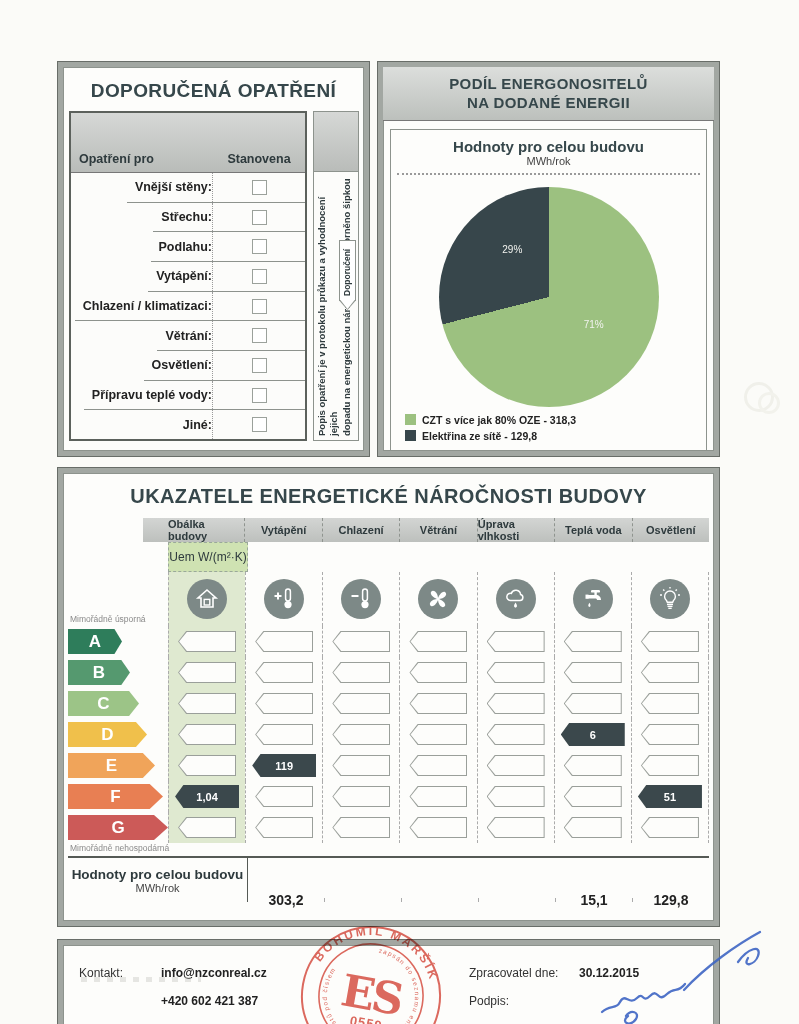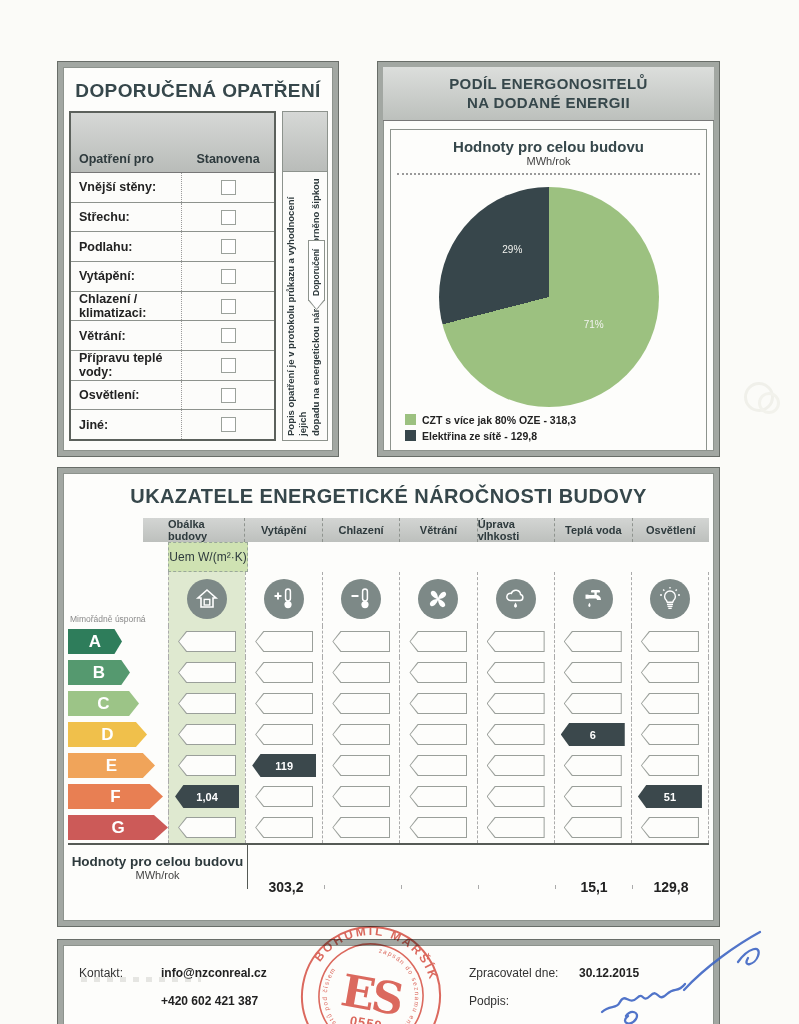--- a/index.html
+++ b/index.html
@@ -11,21 +11,21 @@
   
   .box { position:absolute; background:#fdfdfb;
          border:5px solid #a2a7a2; outline:1px solid #686d68;
          box-shadow: inset 0 0 0 1px #8d938d; }
 
   
   .panel-title { text-align:center; font-weight:bold; color:#36474b;
                  letter-spacing:.4px; }
 
   
-  #measures-box { left:58px; top:62px; width:280px; height:394px; }
+  #measures-box { left:58px; top:62px; width:311px; height:394px; }
   #measures-box .panel-title { font-size:19px; padding:13px 0 9px; }
   .measures-body { display:flex; margin:0 5px 5px 6px; height:330px; }
   .m-table { flex:1; border:2px solid #5c615c; background:#fcfcfa; display:flex; flex-direction:column; }
   .m-header { height:60px; background:linear-gradient(#d6d8d6,#b9bcb9);
               border-bottom:1px solid #777; display:flex; align-items:flex-end; }
   .m-header .h1 { flex:1; font-size:12.5px; font-weight:bold; color:#2e3a3d; padding:0 0 6px 8px; }
   .m-header .h2 { width:92px; font-size:12.5px; font-weight:bold; color:#2e3a3d;
                   text-align:center; padding-bottom:6px; }
   .m-row { flex:1; display:flex; align-items:center; border-bottom:1px solid #8d928d; }
   .m-row:last-child { border-bottom:none; }
@@ -158,21 +158,21 @@
 <div class="page">
 
   <section class="box" id="measures-box">
     <div class="panel-title">DOPORUČENÁ OPATŘENÍ</div>
     <div class="measures-body">
       <div class="m-table">
         <div class="m-header">
           <span class="h1">Opatření pro</span>
           <span class="h2">Stanovena</span>
         </div>
-        <div id="measure-rows" style="display:flex;flex-direction:column;flex:1;">
+        <div id="measure-rows" style="display:flex;flex-direction:column;flex:1;align-items:flex-end;">
             <div class="m-row">
        <span class="m-label">Vnější stěny:</span>
        <span class="m-checkcell">
                 <span class="m-check"></span>
               </span>
      </div>
             <div class="m-row">
        <span class="m-label">Střechu:</span>
        <span class="m-checkcell">
                 <span class="m-check"></span>
@@ -196,27 +196,27 @@
                 <span class="m-check"></span>
               </span>
      </div>
             <div class="m-row">
        <span class="m-label">Větrání:</span>
        <span class="m-checkcell">
                 <span class="m-check"></span>
               </span>
      </div>
             <div class="m-row">
+       <span class="m-label">Osvětlení:</span>
+       <span class="m-checkcell">
+                <span class="m-check"></span>
+              </span>
+     </div>
+            <div class="m-row">
        <span class="m-label">Přípravu teplé vody:</span>
-       <span class="m-checkcell">
-                <span class="m-check"></span>
-              </span>
-     </div>
-            <div class="m-row">
-       <span class="m-label">Osvětlení:</span>
        <span class="m-checkcell">
                 <span class="m-check"></span>
               </span>
      </div>
             <div class="m-row">
        <span class="m-label">Jiné:</span>
        <span class="m-checkcell">
                 <span class="m-check"></span>
               </span>
      </div>
@@ -680,20 +680,23 @@
               </div>
             </div>
             <div class="vcell  last">
               <div class="varrow">
                 <span class="o"></span>
                 <span class="i"></span>
               </div>
             </div>
           </div>
         </div>
+      <div class="note-bottom-row">
+        <span class="scale-note" style="top:0;">Mimořádně nehospodárná</span>
+      </div>
       <div class="totals" id="totals">
         <div class="tot-label">
           <span class="t">Hodnoty pro celou budovu</span>
           <span class="u">MWh/rok</span>
         </div>
       <div class="tot-cell first">303,2</div>
           <div class="tot-cell "></div>
           <div class="tot-cell "></div>
           <div class="tot-cell "></div>
           <div class="tot-cell ">15,1</div>

